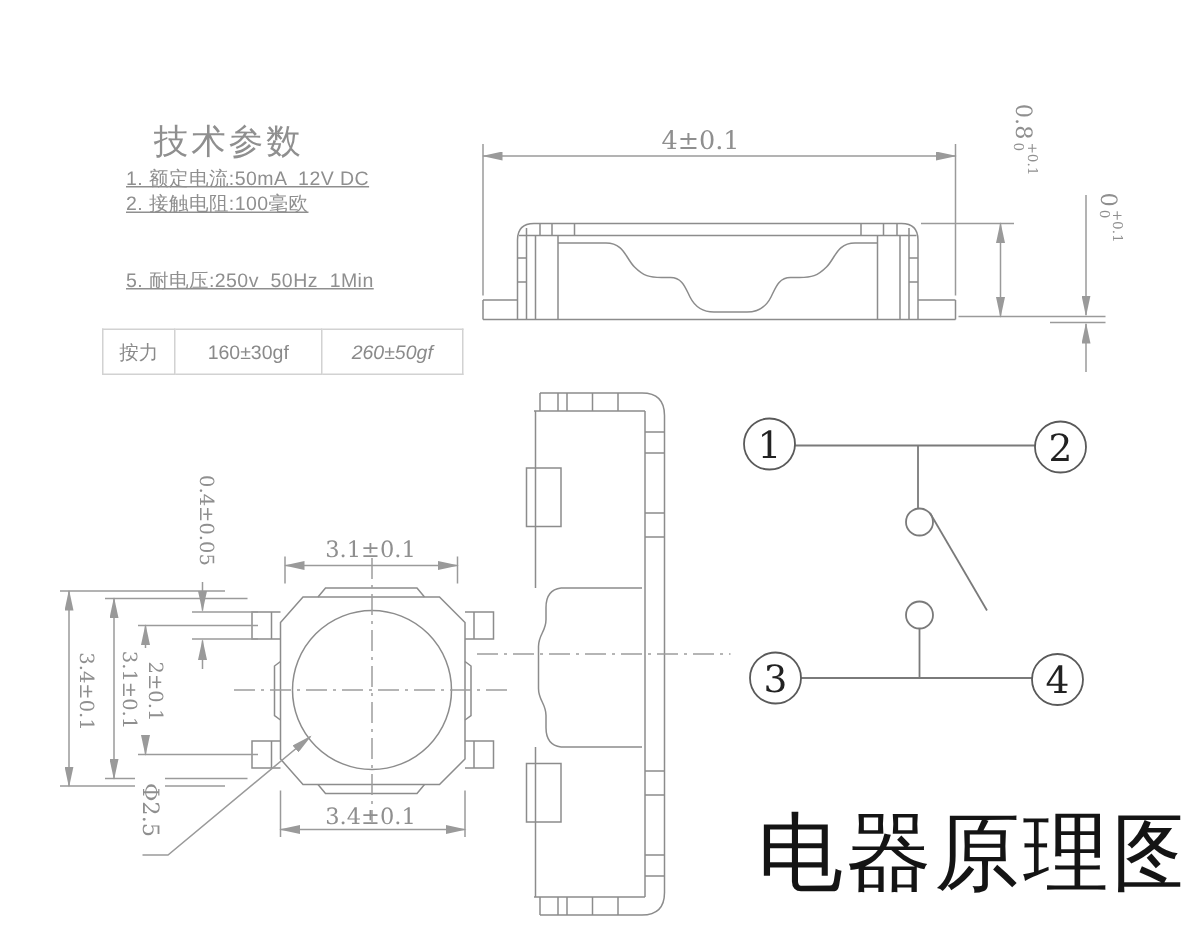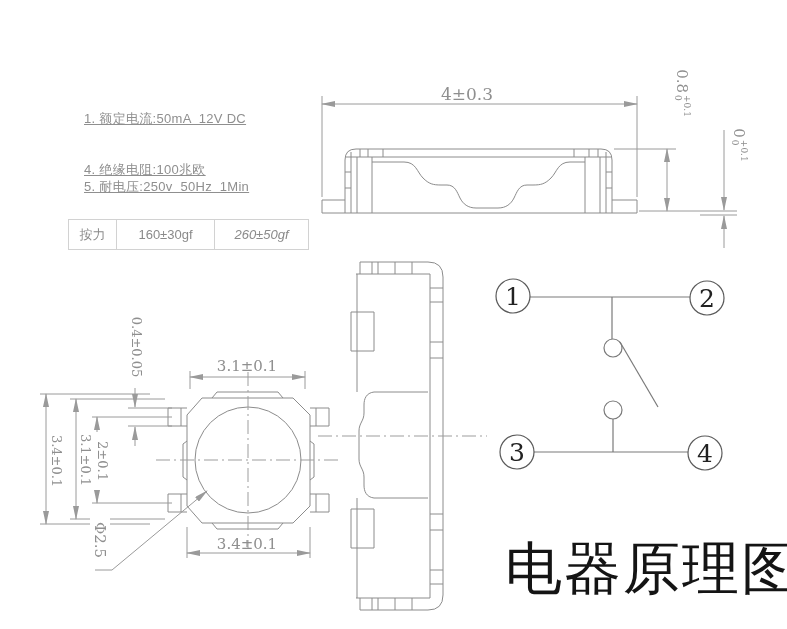--- a/index.html
+++ b/index.html
@@ -128,35 +128,36 @@
       <circle class="sch" cx="613" cy="410" r="9"></circle>
       <path class="sch" d="M613 419 V452"></path>
       <path class="sch" d="M534 452 H688"></path>
       <circle class="schc" cx="513" cy="296" r="17"></circle>
       <circle class="schc" cx="707" cy="298" r="17"></circle>
       <circle class="schc" cx="517" cy="452" r="17"></circle>
       <circle class="schc" cx="705" cy="453" r="17"></circle>
     </g>
   </svg>
 
+  <div class="txt" id="params-title">技术参数</div>
   <div class="pitem" style="top:110px">1. 额定电流:50mA  12V DC</div>
-  <div class="pitem" style="top:161px">4. 绝缘电阻:100兆欧</div>
+  <div class="pitem" style="top:127px">2. 接触电阻:100毫欧</div>
   <div class="pitem" style="top:178px">5. 耐电压:250v  50Hz  1Min</div>
 
   <table id="spec-table">
     <tbody>
         <tr>
       <td class="c0">按力</td>
       <td class="c1">160±30gf</td>
       <td class="c2">260±50gf</td>
     </tr>
   </tbody>
     </table>
 
-  <div class="txt dimtxt" style="left:397px;top:84px;width:140px;font-size:17px">4±0.3</div>
+  <div class="txt dimtxt" style="left:397px;top:84px;width:140px;font-size:17px">4±0.1</div>
 
   <div class="txt dimtxt rot" style="left:693px;top:38px;width:110px;height:22px">
     <span class="tolwrap">
       <span>0.8</span>
       <span class="tolstack">
         <span>+0.1</span>
         <span>0</span>
       </span>
     </span>
   </div>

